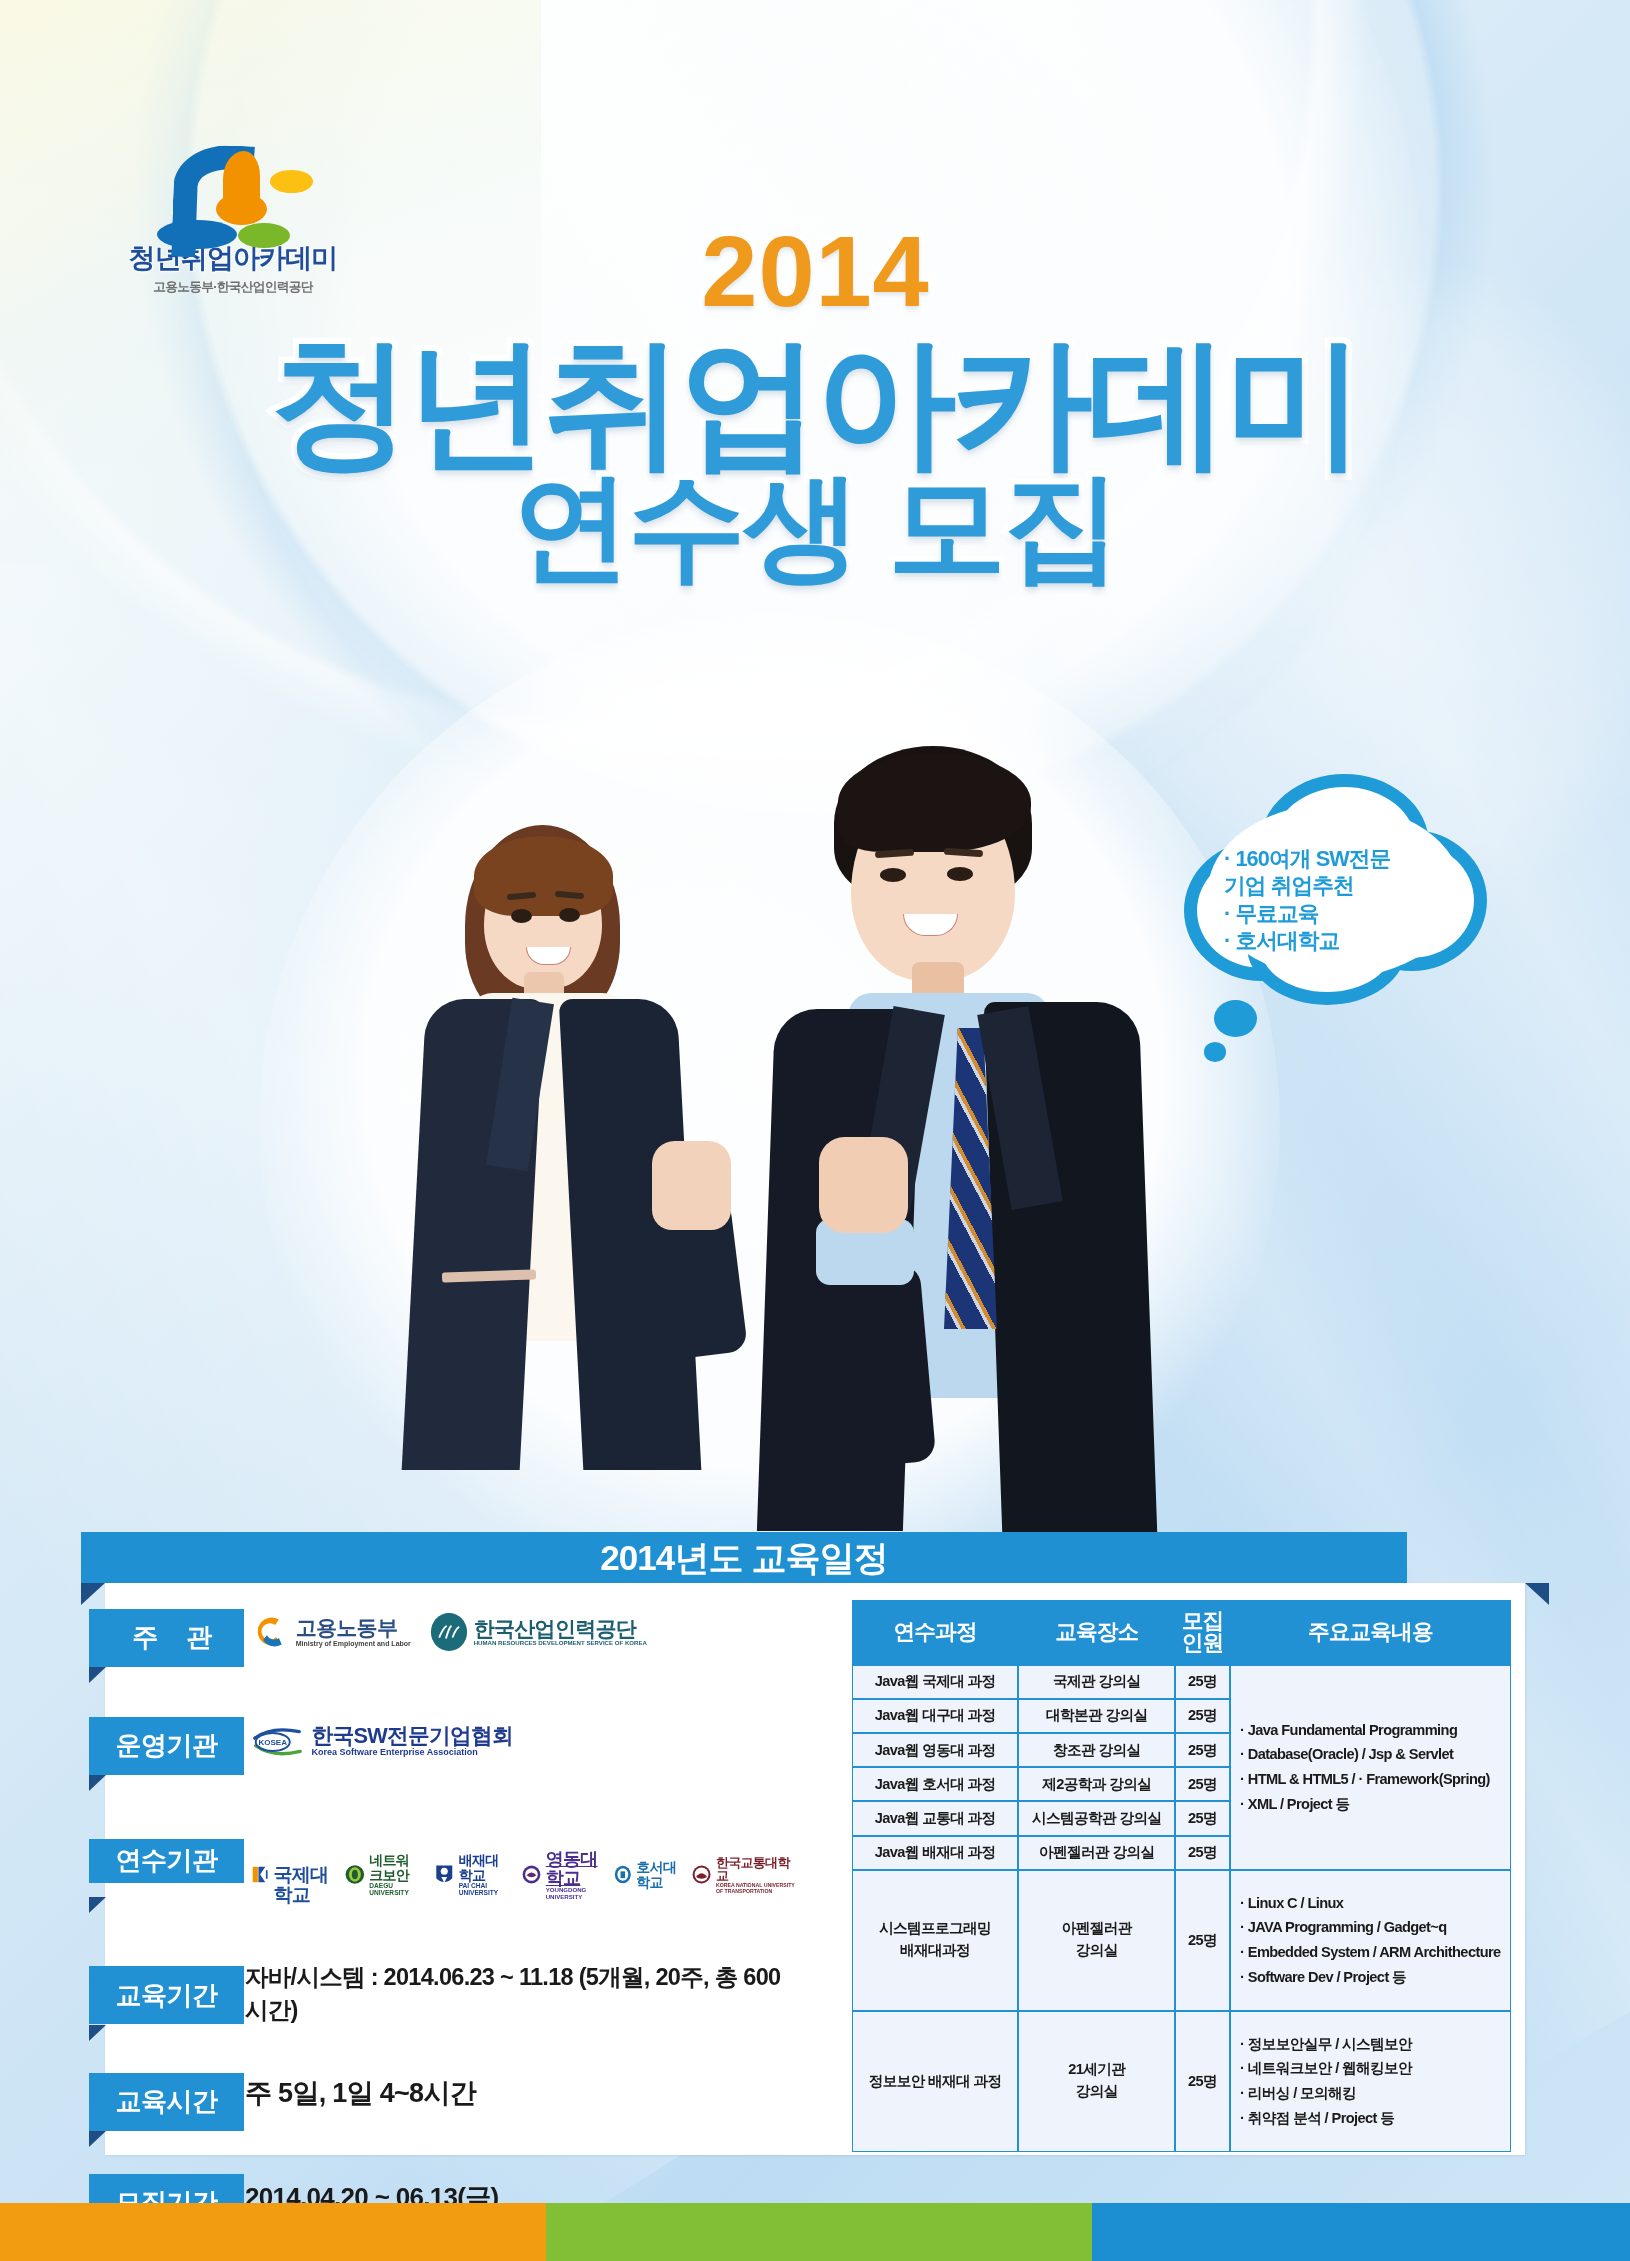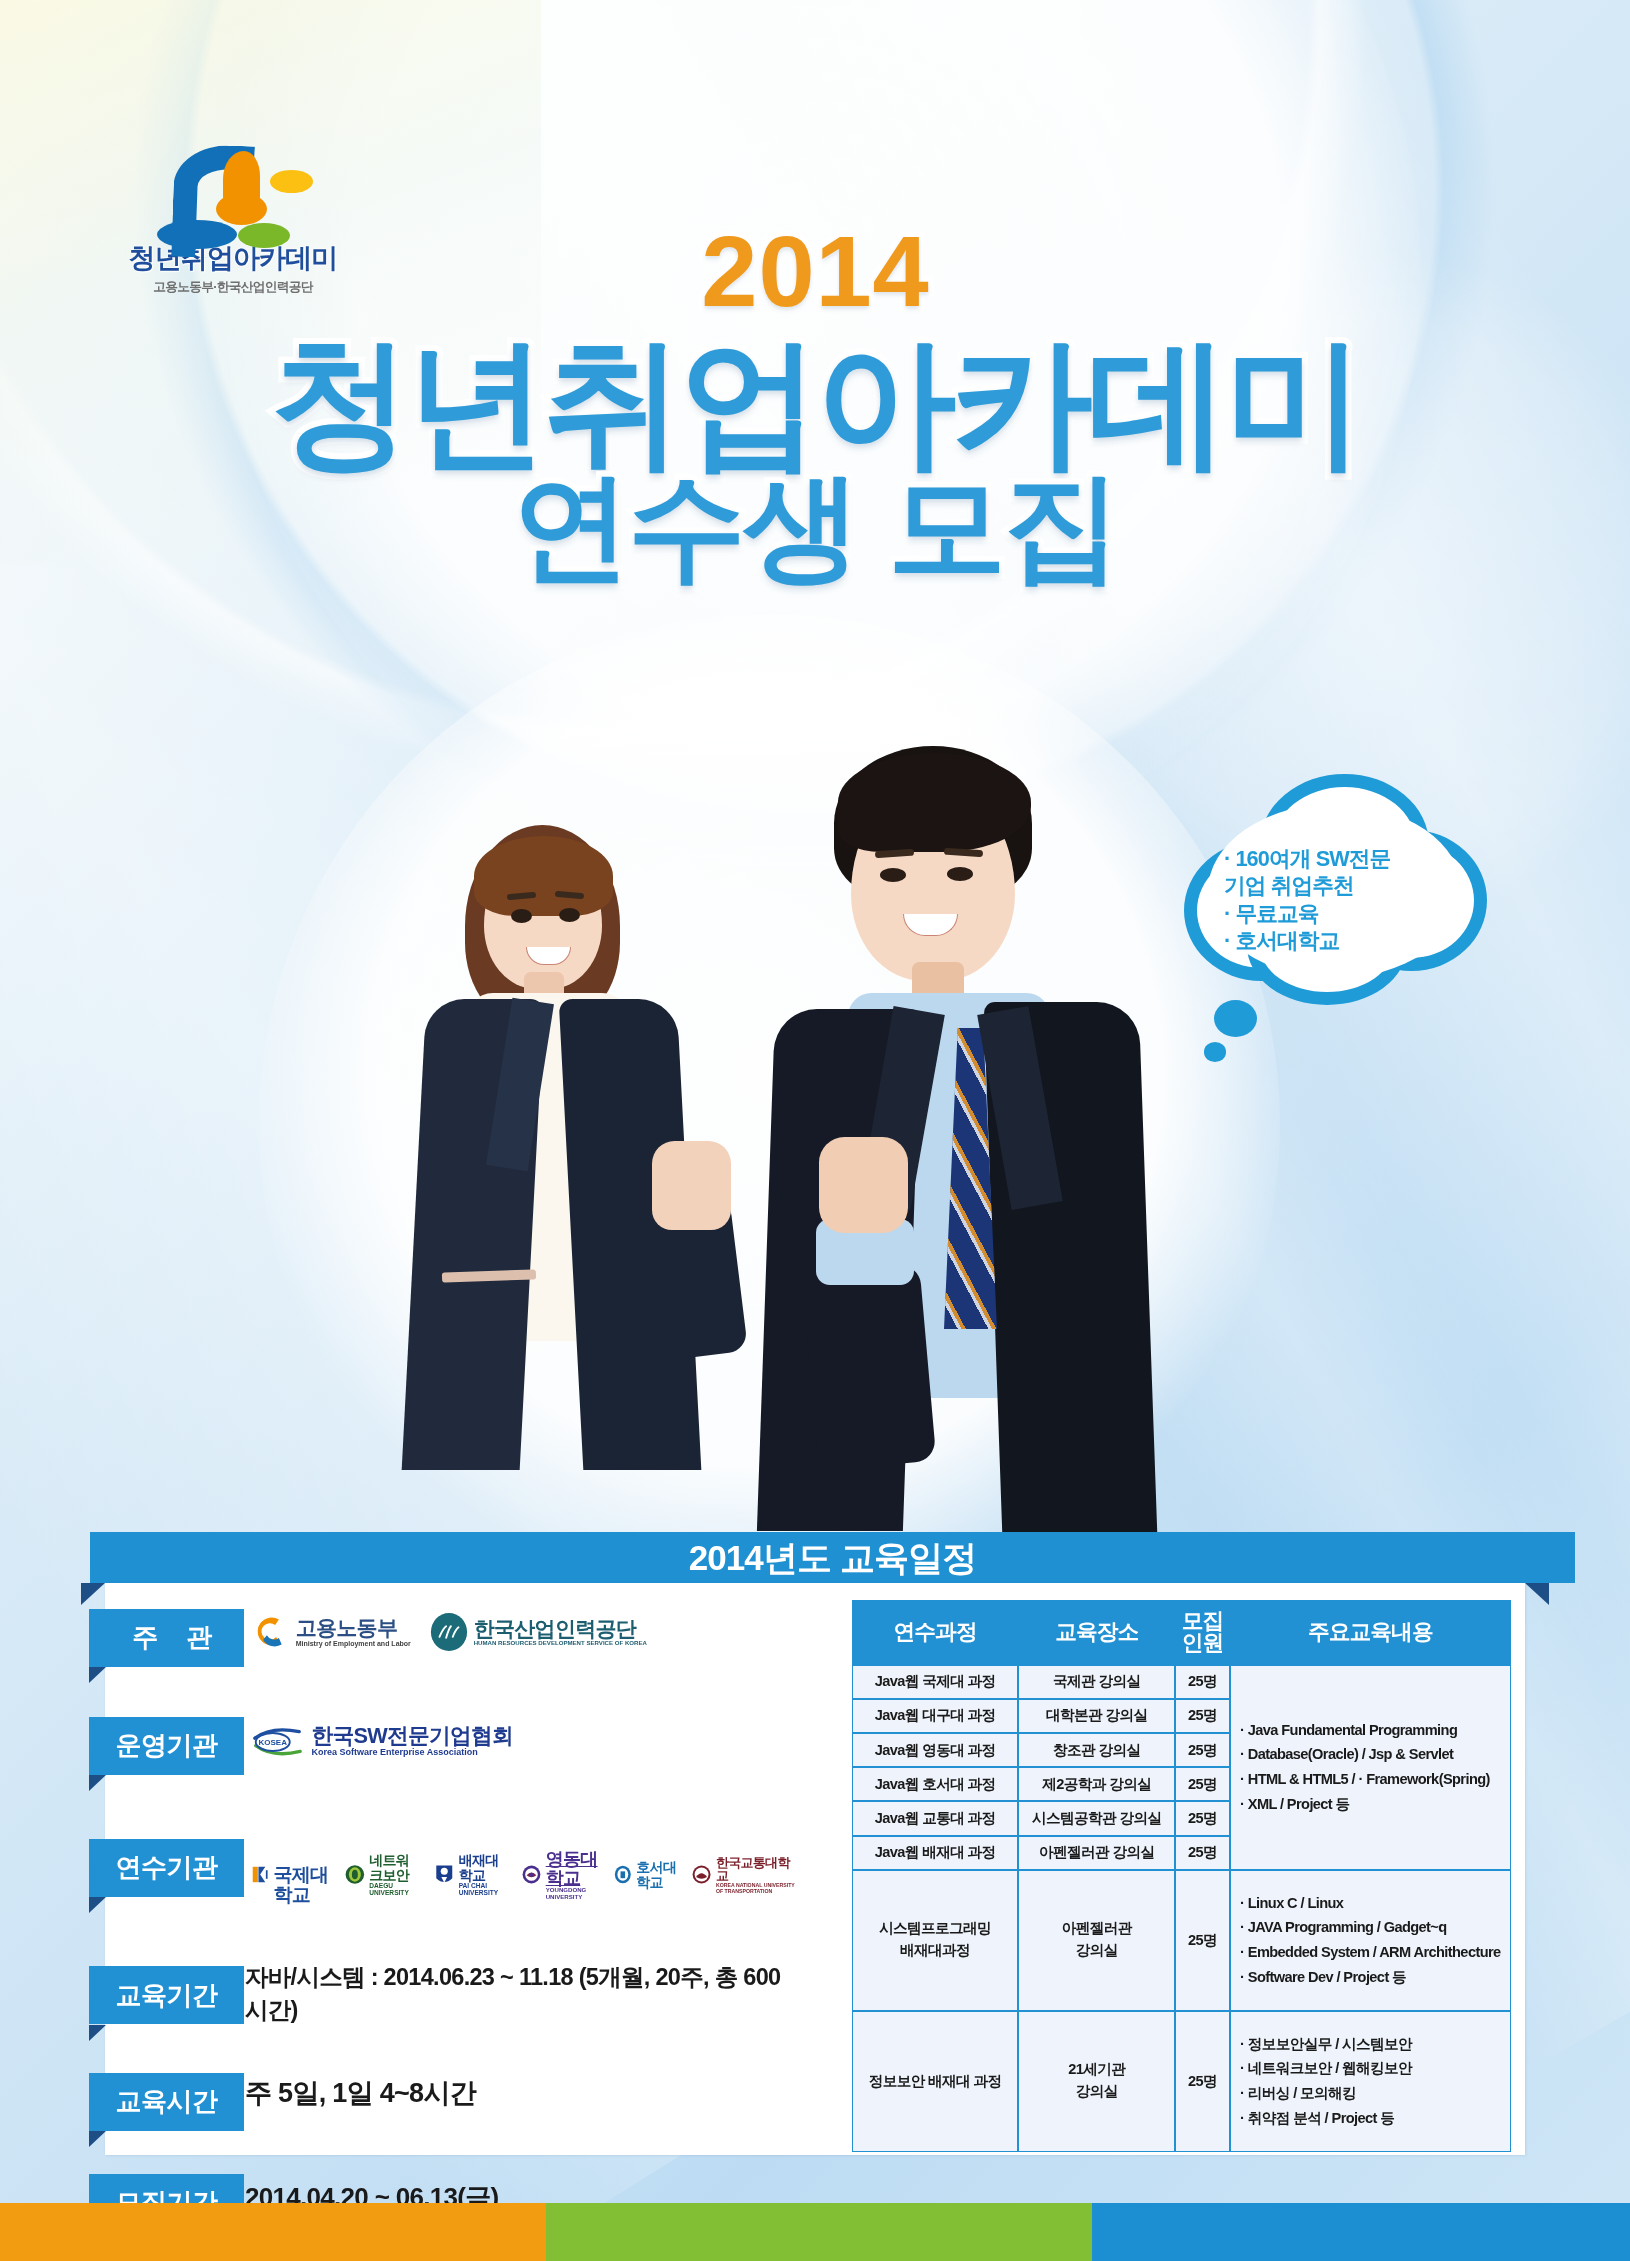--- a/index.html
+++ b/index.html
@@ -119,21 +119,21 @@
   .b3{left:155px;top:56px;width:151px;height:141px;}
   .b4{left:66px;top:113px;width:160px;height:118px;}
   .bub-fill{position:absolute;left:27px;top:30px;width:254px;height:174px;background:#fff;border-radius:50%;}
   .bub-txt{position:absolute;left:43px;top:71px;width:235px;color:#1f9bd8;font-weight:bold;
       font-size:21.7px;line-height:1.26;letter-spacing:-0.9px;}
   .bub-txt .li{white-space:nowrap;}
   .tail1{position:absolute;left:33px;top:226px;width:43px;height:37px;background:#1f9bd8;border-radius:50%;}
   .tail2{position:absolute;left:22.6px;top:268px;width:22.6px;height:20px;background:#1f9bd8;border-radius:50%;}
 
   
-  .sec-header{position:absolute;left:90px;top:1532px;width:1485px;height:51px;background:#1f90d2;}
+  .sec-header{position:absolute;left:81px;top:1532px;width:1326px;height:51px;background:#1f90d2;}
   .sec-header .t{color:#fff;font-size:35px;font-weight:bold;letter-spacing:-0.9px;text-align:center;line-height:51px;}
   .sec-fold{position:absolute;left:81px;top:1583px;width:0;height:0;
       border-left:24.5px solid #1d4f86;border-bottom:22.6px solid transparent;}
   .sec-fold-r{position:absolute;left:1525px;top:1583px;width:0;height:0;
       border-right:24.5px solid #1d4f86;border-bottom:22.6px solid transparent;}
   .card{position:absolute;left:105px;top:1583px;width:1420px;height:572px;background:#fff;
       box-shadow:0.9px 0.9px 2.8px rgba(90,120,150,.25);}
 
   
   .rows{position:absolute;left:0;top:1600px;width:800px;}
@@ -325,21 +325,21 @@
           <div class="logo-txt" style="margin-left:3.8px;">
             <span class="kr" style="font-size:21.7px;color:#1f3b8f;">한국SW전문기업협회</span>
             <span class="en" style="font-size:9px;color:#1f3b8f;">Korea Software Enterprise Association</span>
           </div>
         </div>
       </div>
     </div>
 
     <div class="row" style="height:137px;">
       <div class="tab-wrap">
-        <div class="tab" style="left:89px;top:22.6px;width:155px;height:58px;font-size:26px;">
+        <div class="tab" style="left:89px;top:22.6px;width:155px;height:44px;font-size:26px;">
           <span>연수기관</span>
         </div>
         <div class="tab-fold" style="left:89px;top:81px;"></div>
       </div>
       <div style="margin-left:245px;margin-top:29px;">
         <div class="logo-row" style="gap:9.4px;">
 
           <div class="logo">
             <svg class="gl" width="29" height="31" viewBox="0 0 62 66">
               <path d="M6 6 L24 6 L24 60 L6 60Z" fill="#f39200"></path>

